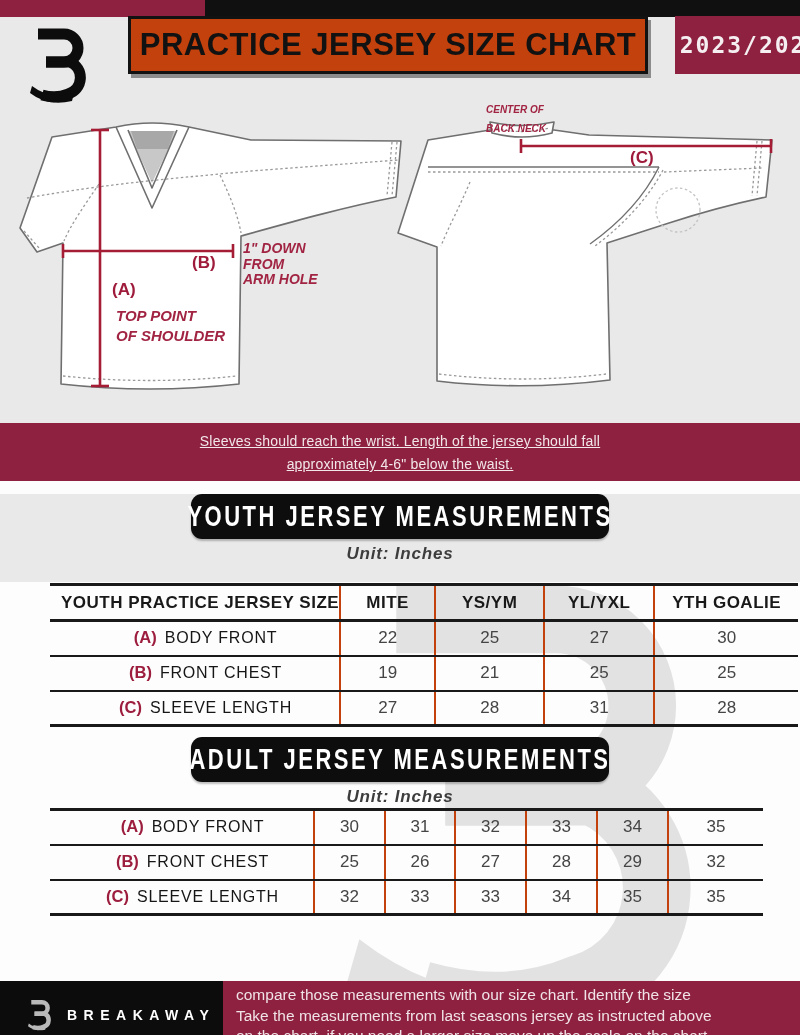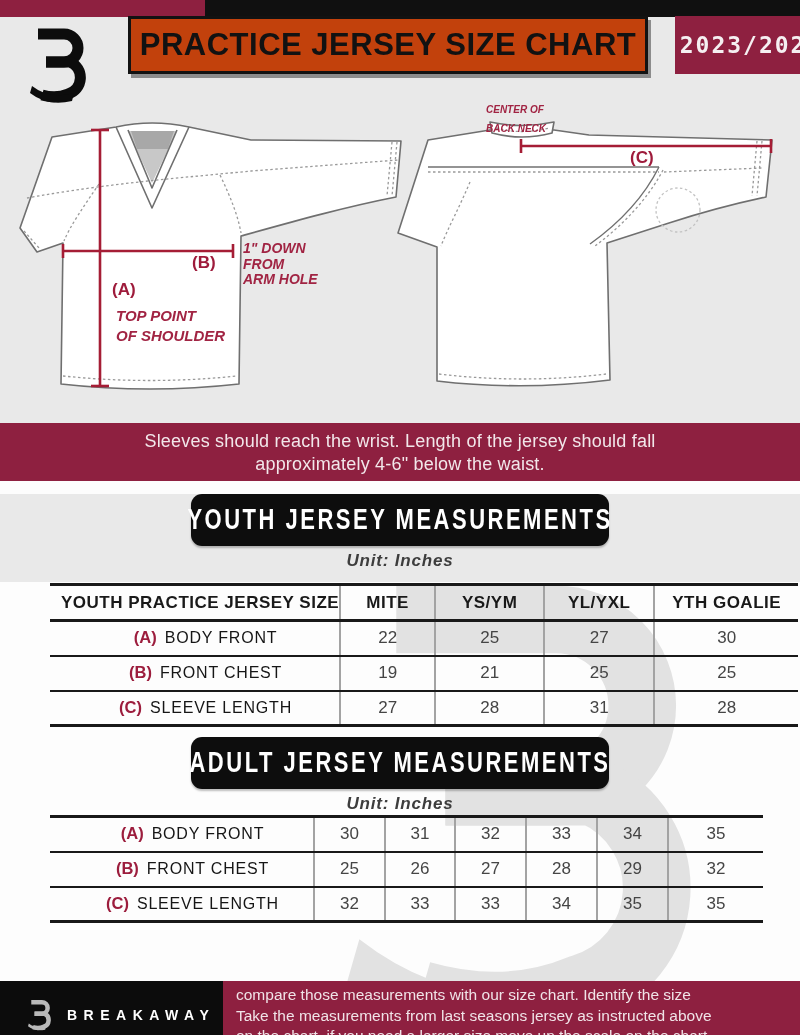--- a/index.html
+++ b/index.html
@@ -30,43 +30,43 @@
   .neck-note { left:486px; top:83px; font-size:10px; line-height:19px; }
   .a-note  { left:116px; top:289px; font-size:15px; line-height:20px; }
   .b-note  { left:243px; top:224px; font-size:14px; line-height:15.5px; }
   .ref-label { position:absolute; color:#9e1b3b; font-weight:800; font-size:17px; font-style:normal; }
   .lab-a { left:112px; top:263px; }
   .lab-b { left:192px; top:236px; }
   .lab-c { left:630px; top:131px; }
 
   
   .banner { height:58px; background:#8e2040; text-align:center; padding-top:7px; }
-  .banner div { color:#f2e7ea; font-size:18px; line-height:23px; letter-spacing:0.2px; }
+  .banner div { color:#f2e7ea; font-size:14px; line-height:23px; letter-spacing:0.2px;text-decoration:underline; }
 
   
   .content { position:relative; height:487px; background:#fdfdfd; }
   .watermark { position:absolute; left:345px; top:64px; width:410px; height:492px; z-index:0; }
   .band { position:relative; height:88px; background:#e9e9e9; }
   .sectionhead { position:relative; z-index:1; text-align:center; }
-  .pill { display:flex; align-items:center; justify-content:center; width:418px; height:52px;
+  .pill { display:flex; align-items:center; justify-content:center; width:418px; height:45px;
     margin:0 auto; background:#0d0d0d; border-radius:11px; box-shadow:0 2px 2px rgba(0,0,0,0.25); }
   .pill span { display:inline-block; color:#ffffff; font-weight:700; font-size:22px;
     letter-spacing:2.5px; transform:scaleY(1.3); white-space:nowrap; }
   .band .pill { margin-top:13px; }
   .unit { margin-top:5px; font-style:italic; font-weight:600; font-size:17px;
     letter-spacing:0.8px; color:#3d3d3d; }
   .adult-head { margin-top:10px; }
 
   
   table.sizes { position:relative; z-index:1; border-collapse:collapse; margin-left:50px; margin-top:1px;
     border-top:3px solid #191919; border-bottom:3px solid #191919; table-layout:fixed; }
   table.sizes th, table.sizes td { border-bottom:2px solid #191919; }
   table.sizes tr.head-row th { border-bottom:3px solid #191919; height:36px; }
   table.sizes tr:last-child td { border-bottom:none; }
-  table.sizes th + th, table.sizes td + td { border-left:2px solid #a3a3a3; }
+  table.sizes th + th, table.sizes td + td { border-left:2px solid #c2410c; }
   table.sizes td { height:35px; }
   th.lbl { text-align:left; padding-left:11px; font-weight:400; font-size:16.5px;
     letter-spacing:0.8px; color:#3c3c3c; white-space:nowrap; }
   table.sizes th { font-weight:700; font-size:17px; letter-spacing:0.5px; color:#191919; text-align:center; }
   td.lbl { text-align:left; padding-left:22px; white-space:nowrap; }
   td.lbl .key { color:#9c1d3d; font-weight:700; font-size:16.5px; margin-right:8px; }
   td.lbl .nm { color:#161616; font-weight:400; font-size:16px; letter-spacing:0.8px; }
   table.sizes td { text-align:center; font-size:17px; color:#454545; }
 
   

